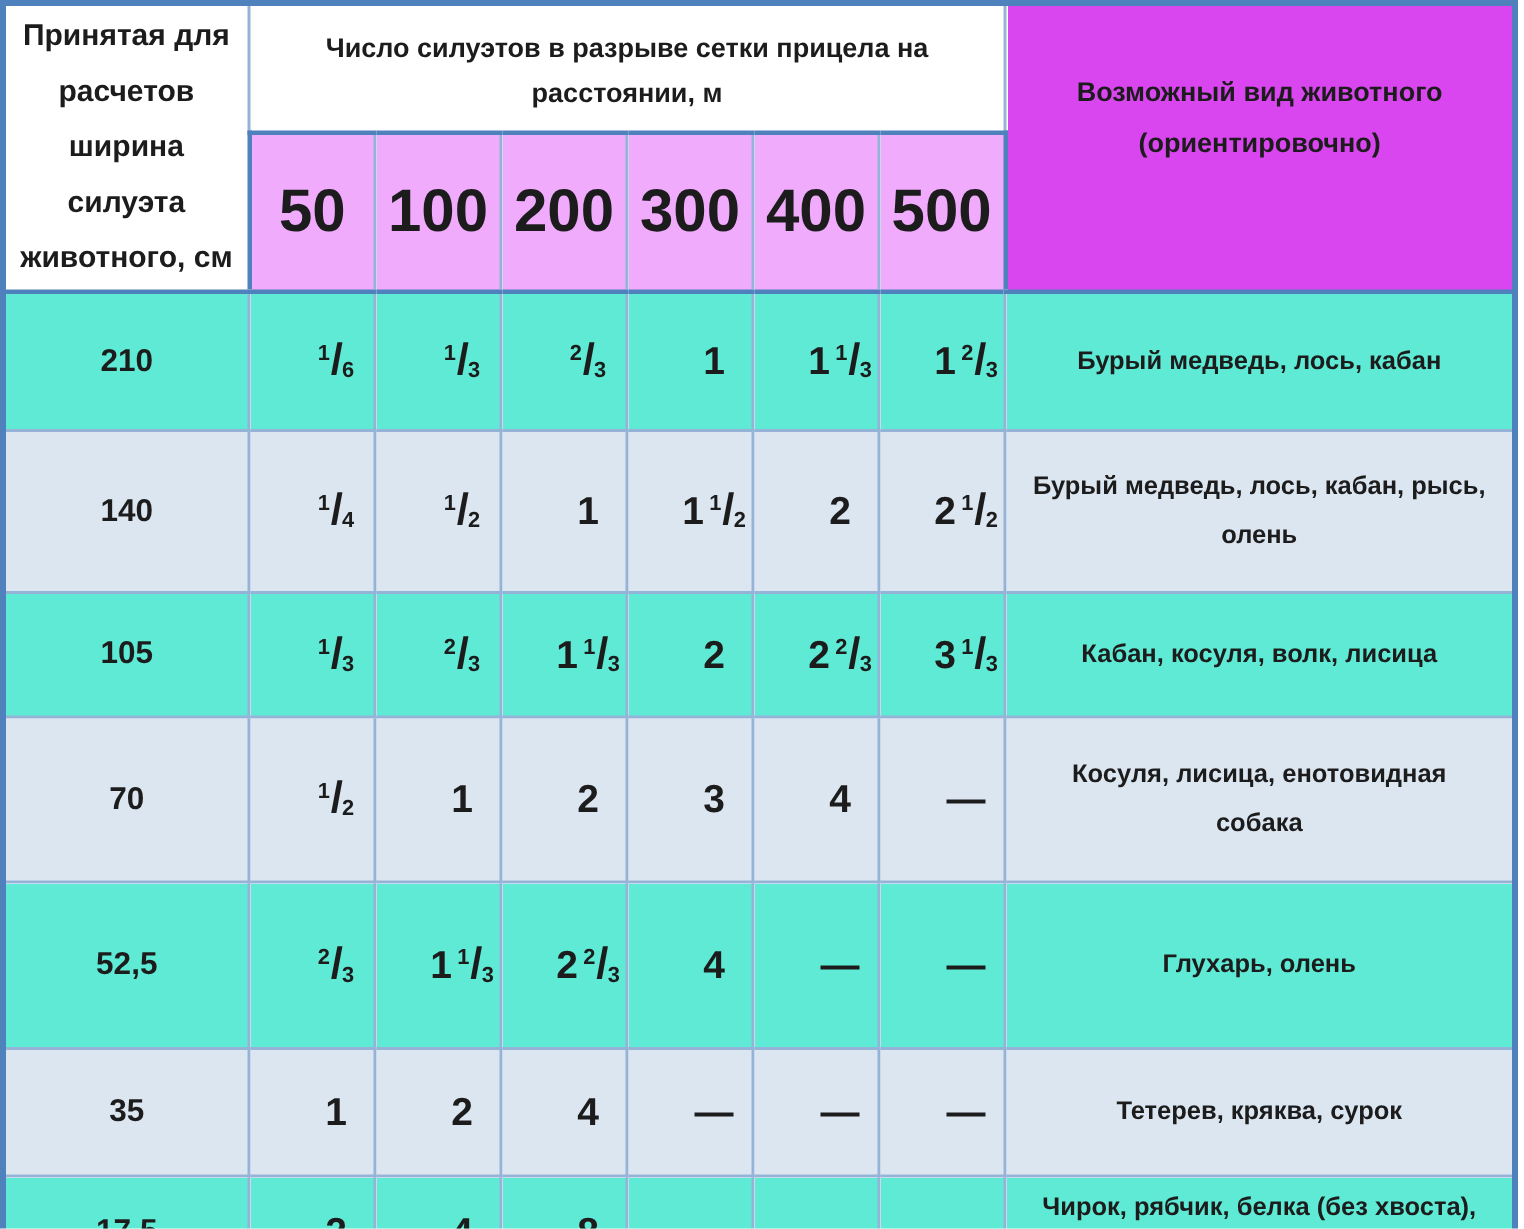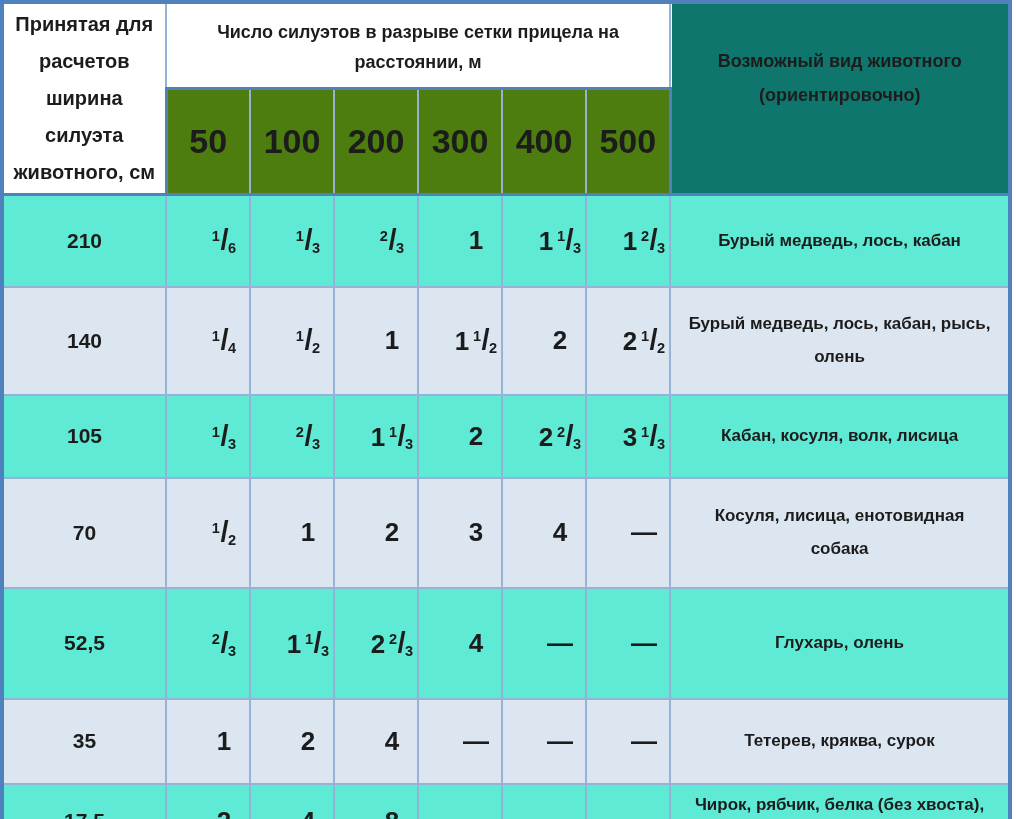--- a/index.html
+++ b/index.html
@@ -45,28 +45,28 @@
     font-size: 18px;
     line-height: 1.7;
     background: #ffffff;
     padding: 6px 10px 2px 10px;
     vertical-align: middle;
   }
   
   th.animal-header {
     font-size: 18px;
     line-height: 1.85;
-    background: #0f766e;
+    background: #d946ef;
     border-bottom: 3px solid #4f81bd;
     padding: 0 24px 40px 24px;
   }
   
   th.dist-th {
-    font-size: 34px;
-    background: #4d7c0f;
+    font-size: 40px;
+    background: #f0abfc;
     border-top: 3px solid #4f81bd;
     border-bottom: 3px solid #4f81bd;
   }
   th.dist-th:first-child { border-left: 3px solid #4f81bd; }
   th.dist-th:last-child  { border-right: 3px solid #4f81bd; }
 
   
   td.width-cell  { font-size: 21px; }
   td.value-cell  { font-size: 26px; padding-left: 32px; }
   td.animal-cell { font-size: 17px; line-height: 1.9; padding: 2px 14px; }

